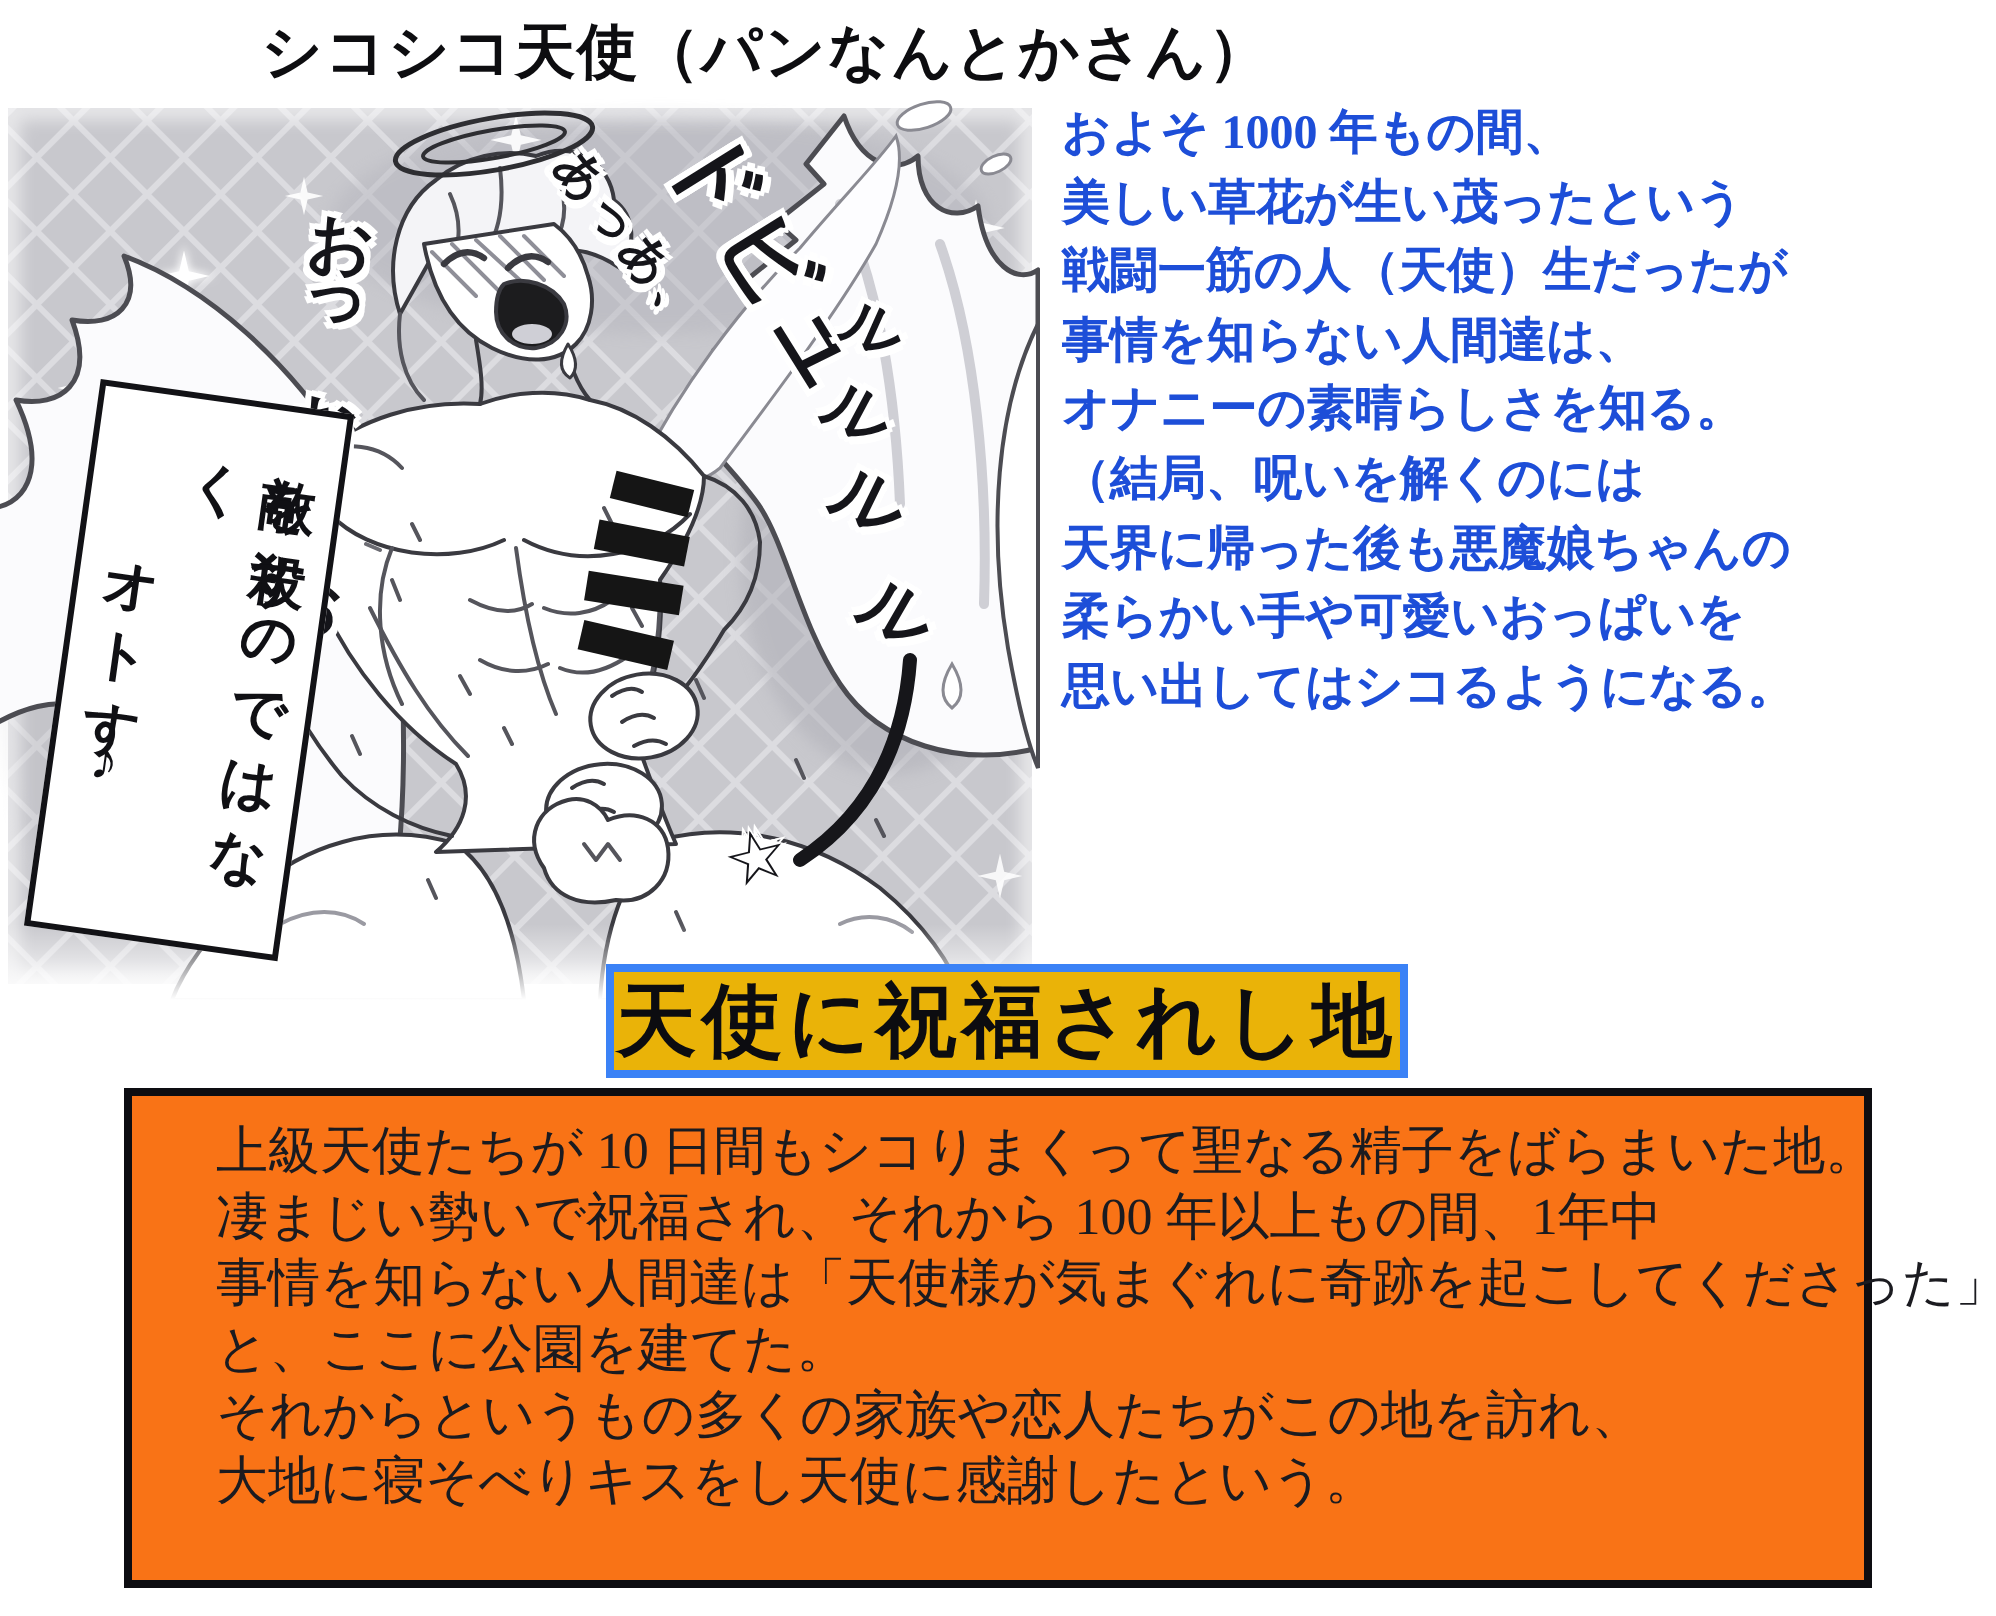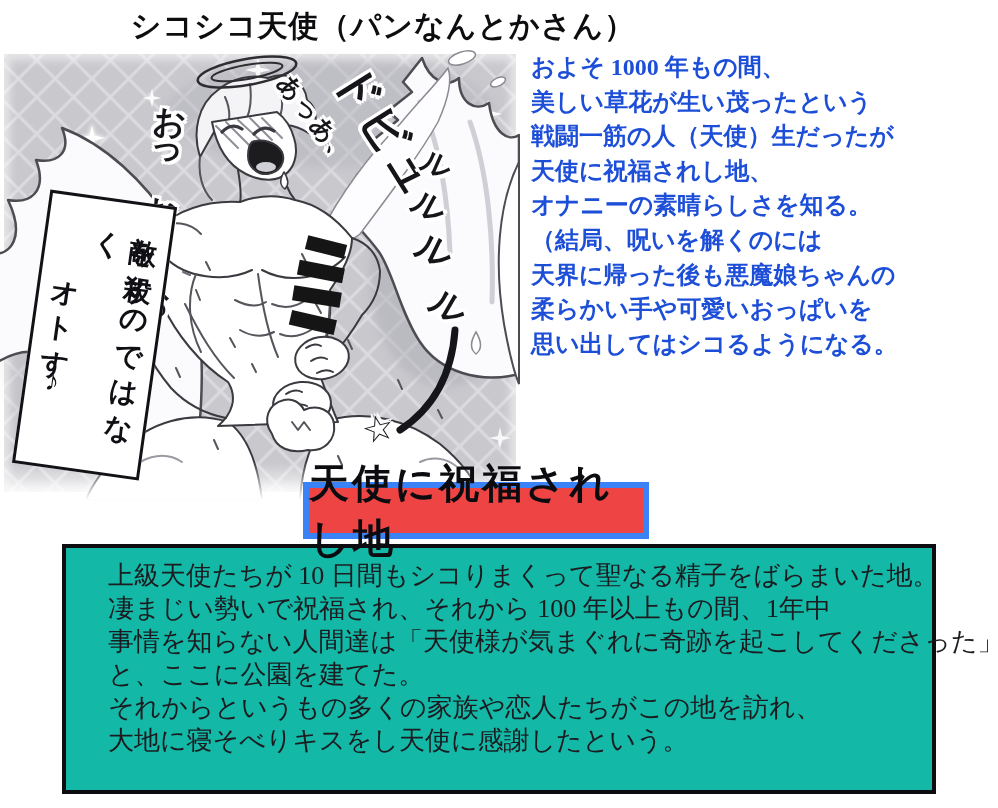--- a/index.html
+++ b/index.html
@@ -52,33 +52,33 @@
   .profile {
     position:absolute; left:531px; top:50px; width:465px; z-index:2;
     font-family:"Liberation Serif", serif; font-weight:700; font-size:24px;
     line-height:34.6px; color:#1d4ed8; letter-spacing:0;
   }
   .profile .pline { white-space:nowrap; }
   .profile .indent { margin-left:212px; }
 
   
   .section-heading-box {
-    position:absolute; left:303px; top:482px; width:346px; height:57px; z-index:5;
-    background:#ef4444; border:6px solid #3b82f6;
+    position:absolute; left:303px; top:482px; width:401px; height:57px; z-index:5;
+    background:#eab308; border:4px solid #3b82f6;
     display:flex; align-items:center; justify-content:center;
   }
   .section-heading-box span {
     font-family:"Liberation Sans", sans-serif; font-weight:900; font-size:40px;
     letter-spacing:3px; color:#0c0c10;
   }
 
   
   .section-body-box {
     position:absolute; left:62px; top:544px; width:874px; height:250px; z-index:4;
-    background:#14b8a6; border:4px solid #0d0d11; padding:11px 8px 0 42px;
+    background:#f97316; border:4px solid #0d0d11; padding:11px 8px 0 42px;
   }
   .section-body-box .bline {
     font-family:"Liberation Serif", serif; font-weight:400; font-size:26px;
     line-height:33px; color:#1b1b20; white-space:nowrap;
   }
 </style>
 </head>
 <body>
 
 <div class="page">
@@ -214,21 +214,21 @@
 
   <div class="banner">
     <span class="vcol col-right">敵を殺すのではなく</span>
     <span class="vcol col-left">オトす♪</span>
   </div>
 
   <div class="profile">
     <div class="pline">およそ 1000 年もの間、</div>
     <div class="pline">美しい草花が生い茂ったという</div>
     <div class="pline">戦闘一筋の人（天使）生だったが</div>
-    <div class="pline">天使に祝福されし地、</div>
+    <div class="pline">事情を知らない人間達は、</div>
     <div class="pline">オナニーの素晴らしさを知る。</div>
     <div class="pline">（結局、呪いを解くのには</div>
     <div class="pline">天界に帰った後も悪魔娘ちゃんの</div>
     <div class="pline">柔らかい手や可愛いおっぱいを</div>
     <div class="pline">思い出してはシコるようになる。</div>
   </div>
 
   <div class="section-heading-box">
     <span>天使に祝福されし地</span>
   </div>

